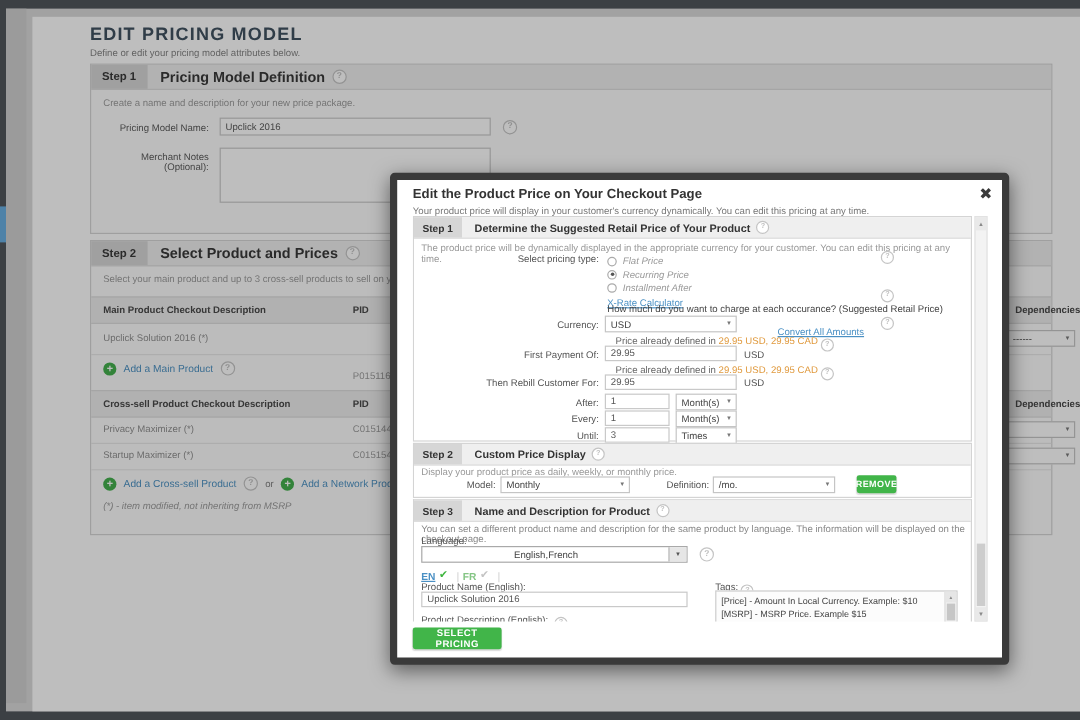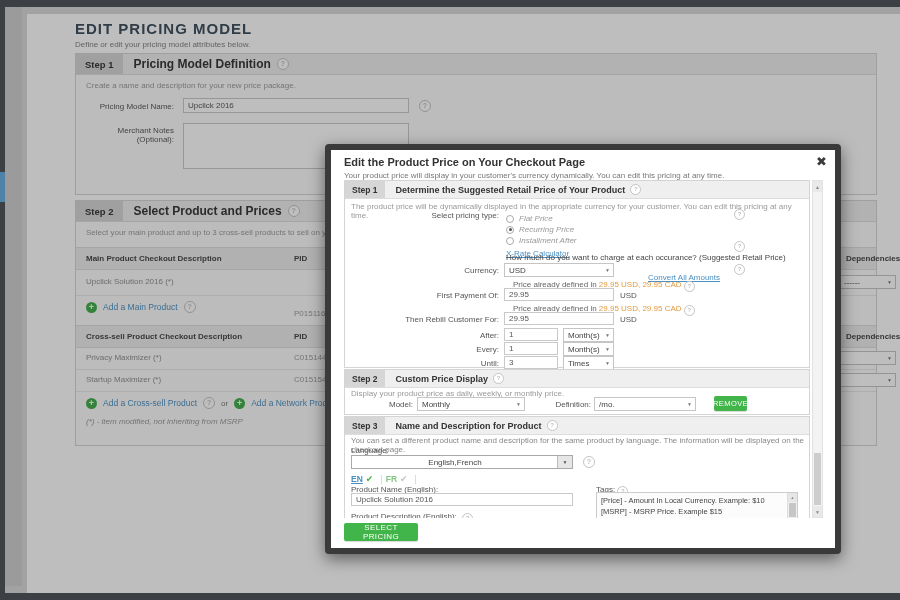--- a/index.html
+++ b/index.html
@@ -54,21 +54,21 @@
   .radio.on::after{content:"";position:absolute;left:1.5px;top:1.5px;width:3px;height:3px;border-radius:50%;background:#555;}
   .ritalic{font-style:italic;font-size:8px;color:#999;vertical-align:middle;}
   
   .lnk{color:#4a90c4;font-size:8px;text-decoration:underline;cursor:pointer;}
   .addlnk{color:#4a90c2;font-size:8.5px;cursor:pointer;text-align:right;}
   
   .plus{display:inline-block;width:11px;height:11px;border-radius:50%;background:#3fae49;color:#fff;
         font-size:9px;line-height:11px;text-align:center;font-weight:bold;flex:0 0 auto;}
   .plus::after{content:"+";}
   
-  .gbtn{position:absolute;background:#41b549;color:#fff;font-weight:normal;border:none;border-radius:2px;
+  .gbtn{position:absolute;background:#41b549;color:#fff;font-weight:bold;border:none;border-radius:2px;
         font-size:7.5px;letter-spacing:0.4px;display:flex;align-items:center;justify-content:center;cursor:pointer;
         font-family:"Liberation Sans",sans-serif;box-shadow:0 1px 1px rgba(0,0,0,0.15);}
   
   .orange{color:#e09a3e;}
   
   .thead{position:absolute;left:0;right:0;background:#ededed;border-top:1px solid #ddd;border-bottom:1px solid #ddd;height:21px;}
   .thead .c{position:absolute;top:6px;font-size:8px;font-weight:bold;color:#444;}
   .trow .c2{position:absolute;font-size:8px;color:#8d8d8d;}
   
   .modal{position:absolute;left:325px;top:128px;width:516px;height:410px;background:#fff;border:6px solid #3a3a3a;

